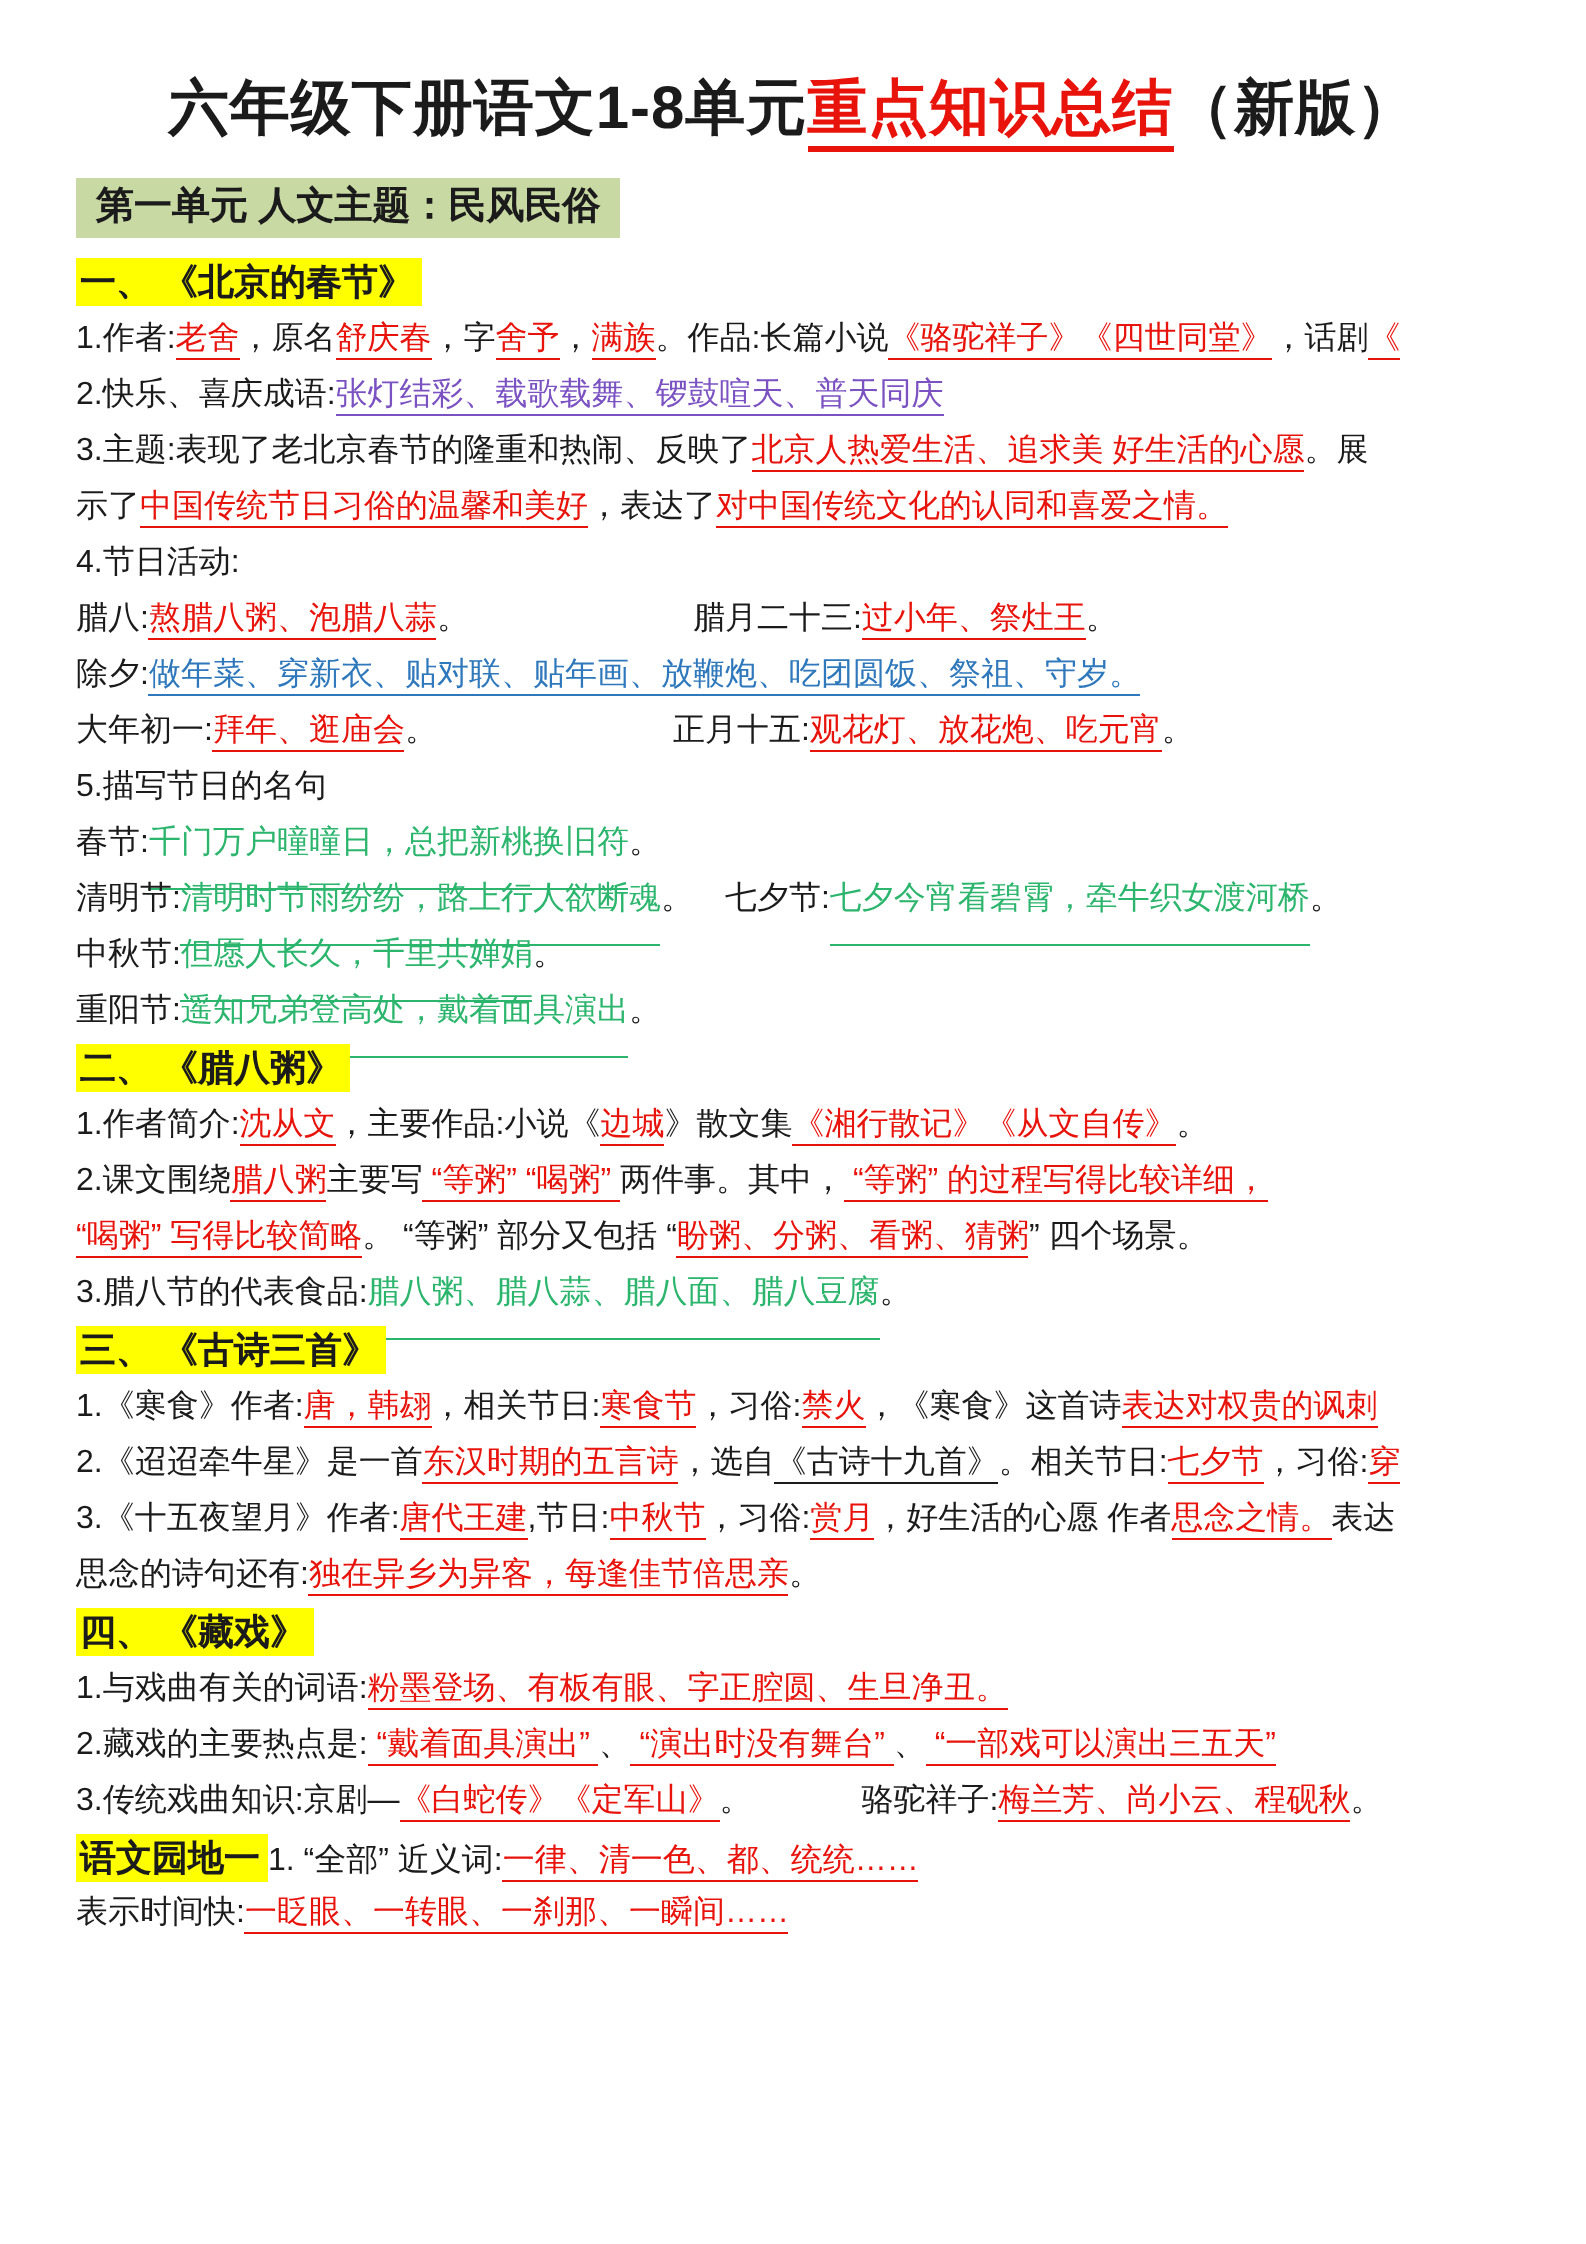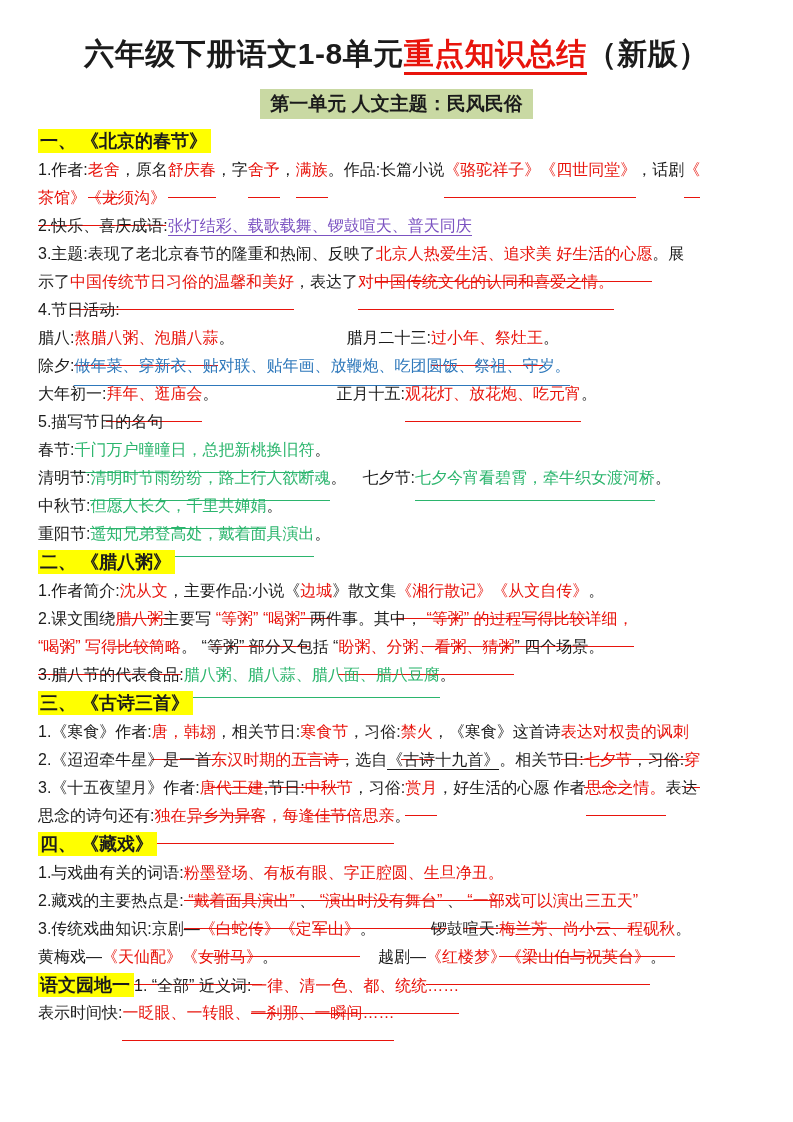--- a/index.html
+++ b/index.html
@@ -11,53 +11,52 @@
   body{
     width:793px;height:1122px;background:var(--page-bg);overflow:hidden;
     font-family:"Liberation Sans","DejaVu Sans",sans-serif;color:var(--ink);
   }
   .page{width:793px;height:1122px;padding:26px 38px 0 38px;}
   .title{
     margin:8px 0 14px 0;text-align:center;font-size:30px;font-weight:700;
     letter-spacing:.5px;white-space:nowrap;color:var(--ink);
   }
   .title .seg-r{border-bottom:3px solid var(--red);padding-bottom:2px;}
-  .banner-row{text-align:center;margin:0 0 8px 0;}
+  .banner-row{text-align:left;margin:0 0 8px 0;}
   .banner{
     display:inline-block;background:var(--banner-green);color:var(--ink);
     font-size:19px;font-weight:600;padding:2px 10px;line-height:26px;
   }
   .content{font-size:16px;}
   .line{height:28px;line-height:28px;white-space:nowrap;}
   .seg{display:inline;}
   .seg-k{color:var(--ink);}
-  .seg-r{color:var(--red);border-bottom:1.6px solid var(--red);padding-bottom:19px;}
+  .seg-r{color:var(--red);border-bottom:1.6px solid var(--red);padding-bottom:1px;}
   .seg-g{color:var(--green);border-bottom:1.6px solid var(--green);padding-bottom:14px;}
-  .seg-b{color:var(--blue);border-bottom:1.6px solid var(--blue);padding-bottom:11px;}
+  .seg-b{color:var(--blue);border-bottom:1.6px solid var(--blue);padding-bottom:1px;}
   .seg-p{color:var(--purple);border-bottom:1.6px solid var(--purple);padding-bottom:1px;margin-top:40px;}
   .seg-ku{color:var(--ink);border-bottom:1.6px solid var(--ink);padding-bottom:1px;}
   .seg-hl{
     background:var(--yellow-highlight);color:var(--ink);font-weight:700;
     font-size:18px;padding:2px 4px 2px 2px;
   }
   .seg-gap{display:inline-block;height:1px;}
   .heading-line{height:29px;line-height:29px;}
 </style>
 </head>
 <body>
 
 <div class="page">
   <h1 class="title"><span class="seg seg-k">六年级下册语文1-8单元</span><span class="seg seg-r">重点知识总结</span><span class="seg seg-k">（新版）</span></h1>
   <div class="banner-row">
     <span class="banner">第一单元 人文主题：民风民俗</span>
   </div>
   <div class="content">
       <div class="line heading-line"><span class="seg seg-hl">一、 《北京的春节》</span></div>
       <div class="line"><span class="seg seg-k">1.作者:</span><span class="seg seg-r">老舍</span><span class="seg seg-k">，原名</span><span class="seg seg-r">舒庆春</span><span class="seg seg-k">，字</span><span class="seg seg-r">舍予</span><span class="seg seg-k">，</span><span class="seg seg-r">满族</span><span class="seg seg-k">。作品:长篇小说</span><span class="seg seg-r">《骆驼祥子》《四世同堂》</span><span class="seg seg-k">，话剧</span><span class="seg seg-r">《</span></div>
-      <div class="line"><span class="seg seg-r">茶馆》《龙须沟》</span></div>
       <div class="line"><span class="seg seg-k">2.快乐、喜庆成语:</span><span class="seg seg-p">张灯结彩、载歌载舞、锣鼓喧天、普天同庆</span></div>
       <div class="line"><span class="seg seg-k">3.主题:表现了老北京春节的隆重和热闹、反映了</span><span class="seg seg-r">北京人热爱生活、追求美 好生活的心愿</span><span class="seg seg-k">。展</span></div>
       <div class="line"><span class="seg seg-k">示了</span><span class="seg seg-r">中国传统节日习俗的温馨和美好</span><span class="seg seg-k">，表达了</span><span class="seg seg-r">对中国传统文化的认同和喜爱之情。</span></div>
       <div class="line"><span class="seg seg-k">4.节日活动:</span></div>
       <div class="line"><span class="seg seg-k">腊八:</span><span class="seg seg-r">熬腊八粥、泡腊八蒜</span><span class="seg seg-k">。</span><span class="seg seg-gap" style="width: 112px;"></span><span class="seg seg-k">腊月二十三:</span><span class="seg seg-r">过小年、祭灶王</span><span class="seg seg-k">。</span></div>
       <div class="line"><span class="seg seg-k">除夕:</span><span class="seg seg-b">做年菜、穿新衣、贴对联、贴年画、放鞭炮、吃团圆饭、祭祖、守岁。</span></div>
       <div class="line"><span class="seg seg-k">大年初一:</span><span class="seg seg-r">拜年、逛庙会</span><span class="seg seg-k">。</span><span class="seg seg-gap" style="width: 118px;"></span><span class="seg seg-k">正月十五:</span><span class="seg seg-r">观花灯、放花炮、吃元宵</span><span class="seg seg-k">。</span></div>
       <div class="line"><span class="seg seg-k">5.描写节日的名句</span></div>
       <div class="line"><span class="seg seg-k">春节:</span><span class="seg seg-g">千门万户曈曈日，总把新桃换旧符</span><span class="seg seg-k">。</span></div>
       <div class="line"><span class="seg seg-k">清明节:</span><span class="seg seg-g">清明时节雨纷纷，路上行人欲断魂</span><span class="seg seg-k">。</span><span class="seg seg-gap" style="width: 16px;"></span><span class="seg seg-k">七夕节:</span><span class="seg seg-g">七夕今宵看碧霄，牵牛织女渡河桥</span><span class="seg seg-k">。</span></div>
@@ -69,18 +68,17 @@
       <div class="line"><span class="seg seg-r"> “喝粥” 写得比较简略</span><span class="seg seg-k">。 “等粥” 部分又包括 “</span><span class="seg seg-r">盼粥、分粥、看粥、猜粥</span><span class="seg seg-k">” 四个场景。</span></div>
       <div class="line"><span class="seg seg-k">3.腊八节的代表食品:</span><span class="seg seg-g">腊八粥、腊八蒜、腊八面、腊八豆腐</span><span class="seg seg-k">。</span></div>
       <div class="line heading-line"><span class="seg seg-hl">三、 《古诗三首》</span></div>
       <div class="line"><span class="seg seg-k">1.《寒食》作者:</span><span class="seg seg-r">唐，韩翃</span><span class="seg seg-k">，相关节日:</span><span class="seg seg-r">寒食节</span><span class="seg seg-k">，习俗:</span><span class="seg seg-r">禁火</span><span class="seg seg-k">，《寒食》这首诗</span><span class="seg seg-r">表达对权贵的讽刺</span></div>
       <div class="line"><span class="seg seg-k">2.《迢迢牵牛星》是一首</span><span class="seg seg-r">东汉时期的五言诗</span><span class="seg seg-k">，选自</span><span class="seg seg-ku">《古诗十九首》</span><span class="seg seg-k">。相关节日:</span><span class="seg seg-r">七夕节</span><span class="seg seg-k">，习俗:</span><span class="seg seg-r">穿</span></div>
       <div class="line"><span class="seg seg-k">3.《十五夜望月》作者:</span><span class="seg seg-r">唐代王建</span><span class="seg seg-k">,节日:</span><span class="seg seg-r">中秋节</span><span class="seg seg-k">，习俗:</span><span class="seg seg-r">赏月</span><span class="seg seg-k">，好生活的心愿 作者</span><span class="seg seg-r">思念之情。</span><span class="seg seg-k">表达</span></div>
       <div class="line"><span class="seg seg-k">思念的诗句还有:</span><span class="seg seg-r">独在异乡为异客，每逢佳节倍思亲</span><span class="seg seg-k">。</span></div>
       <div class="line heading-line"><span class="seg seg-hl">四、 《藏戏》</span></div>
       <div class="line"><span class="seg seg-k">1.与戏曲有关的词语:</span><span class="seg seg-r">粉墨登场、有板有眼、字正腔圆、生旦净丑。</span></div>
       <div class="line"><span class="seg seg-k">2.藏戏的主要热点是:</span><span class="seg seg-r"> “戴着面具演出” </span><span class="seg seg-k">、</span><span class="seg seg-r"> “演出时没有舞台” </span><span class="seg seg-k">、</span><span class="seg seg-r"> “一部戏可以演出三五天”</span></div>
-      <div class="line"><span class="seg seg-k">3.传统戏曲知识:京剧—</span><span class="seg seg-r">《白蛇传》《定军山》</span><span class="seg seg-k">。</span><span class="seg seg-gap" style="width: 55px;"></span><span class="seg seg-k">锣鼓喧天:</span><span class="seg seg-r">梅兰芳、尚小云、程砚秋</span><span class="seg seg-k">。</span></div>
-      <div class="line"><span class="seg seg-k">黄梅戏—</span><span class="seg seg-r">《天仙配》《女驸马》</span><span class="seg seg-k">。</span><span class="seg seg-gap" style="width: 100px;"></span><span class="seg seg-k">越剧—</span><span class="seg seg-r">《红楼梦》《梁山伯与祝英台》</span><span class="seg seg-k">。</span></div>
+      <div class="line"><span class="seg seg-k">3.传统戏曲知识:京剧—</span><span class="seg seg-r">《白蛇传》《定军山》</span><span class="seg seg-k">。</span><span class="seg seg-gap" style="width: 55px;"></span><span class="seg seg-k">骆驼祥子:</span><span class="seg seg-r">梅兰芳、尚小云、程砚秋</span><span class="seg seg-k">。</span></div>
       <div class="line"><span class="seg seg-hl">语文园地一</span><span class="seg seg-k">1. “全部” 近义词:</span><span class="seg seg-r">一律、清一色、都、统统……</span></div>
       <div class="line"><span class="seg seg-k">表示时间快:</span><span class="seg seg-r">一眨眼、一转眼、一刹那、一瞬间……</span></div>
     </div>
 </div>
 
 </body></html>

